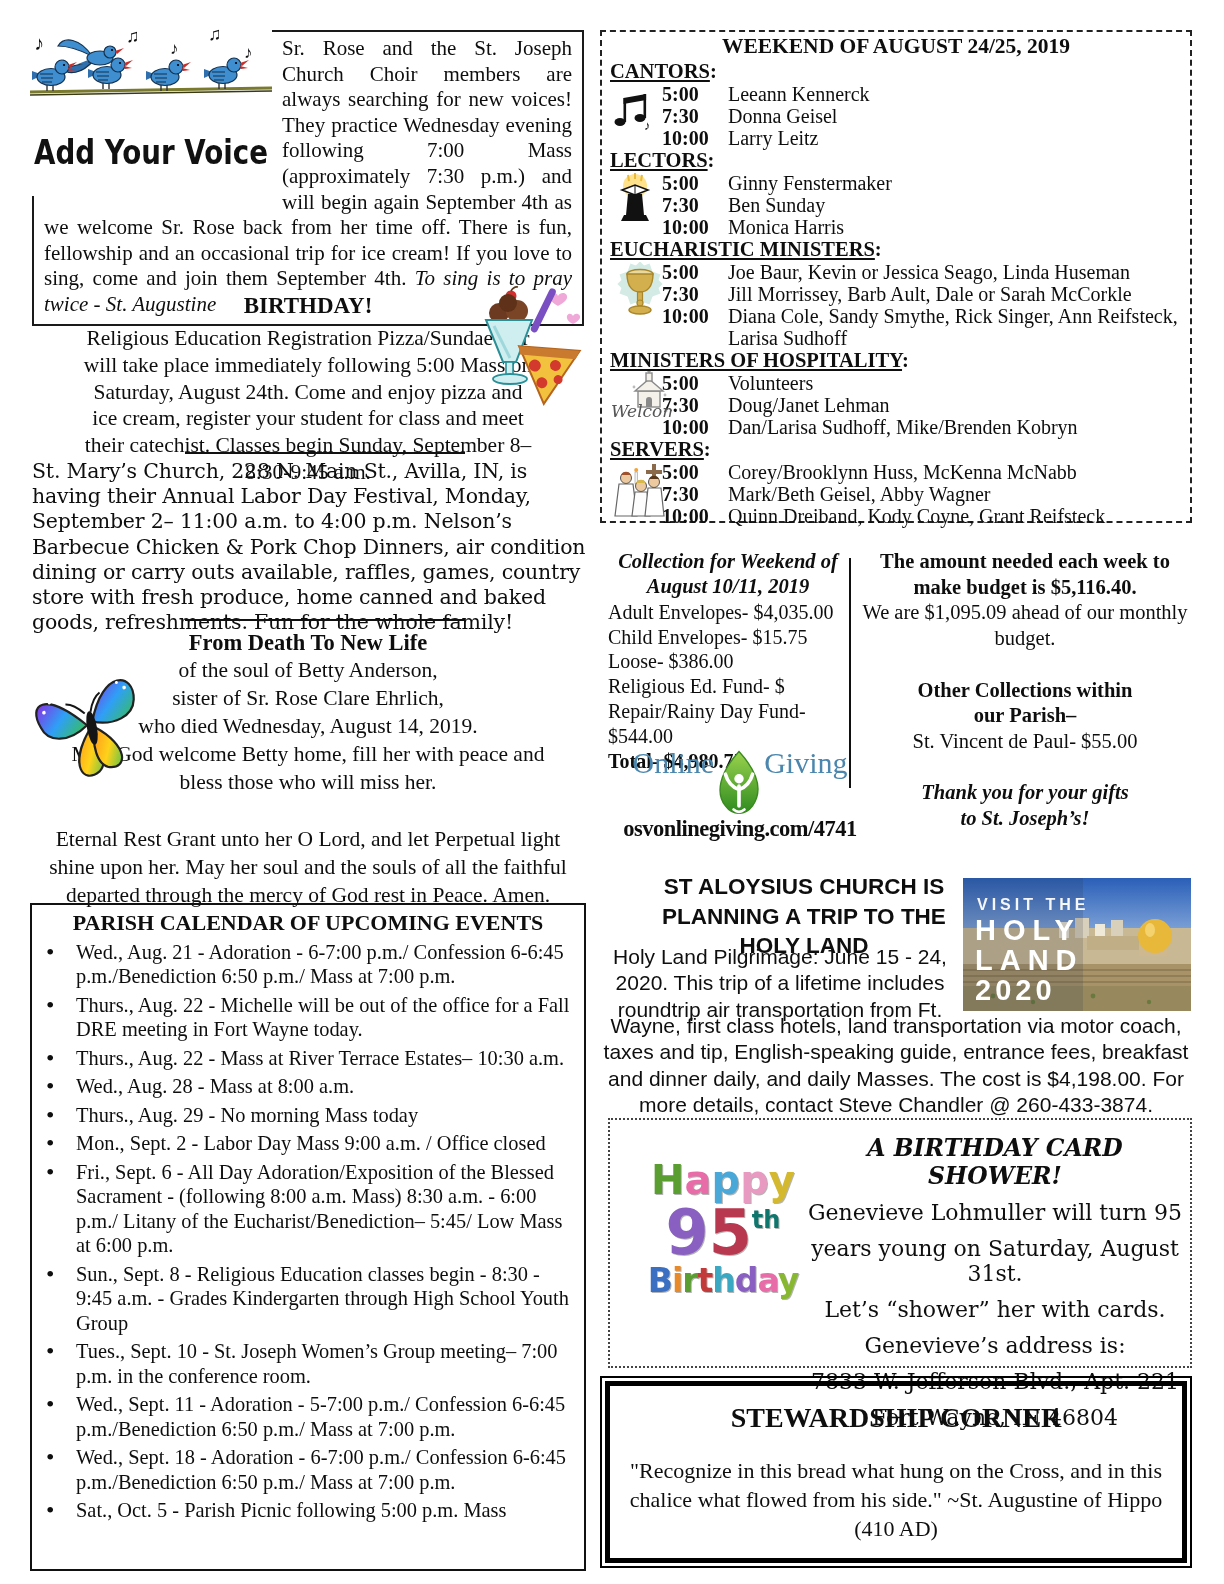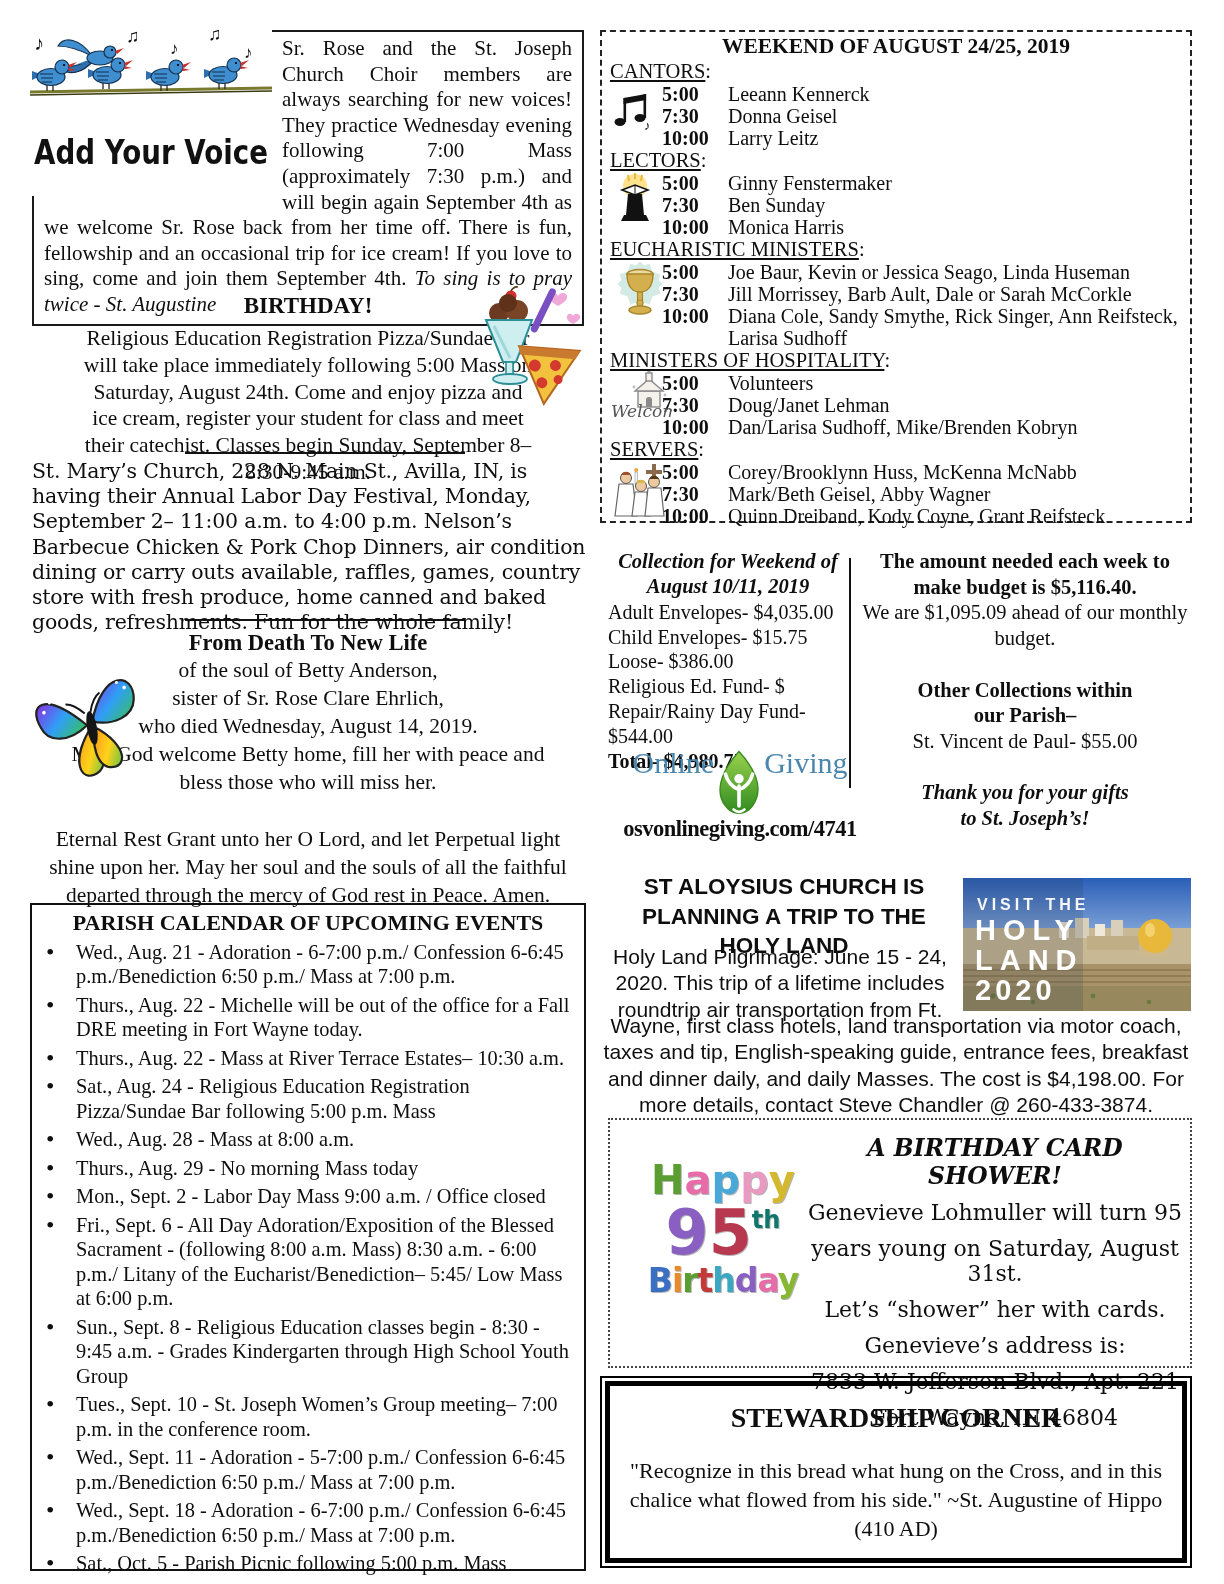--- a/index.html
+++ b/index.html
@@ -31,21 +31,21 @@
 
   .calendar { left:30px; top:903px; width:556px; height:668px; border:2px solid #111; padding:5px 8px 0 8px; }
   .calendar-title { text-align:center; font-weight:bold; font-size:22px; margin-bottom:3px; }
   .cal-item { position:relative; padding-left:36px; font-size:20.4px; line-height:1.2; margin:4px 0; }
   .cal-item::before { content:"•"; position:absolute; left:6px; top:-2px; font-size:24px; }
 
   
   .weekend { left:600px; top:30px; width:592px; height:493px; border:2px dashed #222; padding:2px 8px 0 8px; }
   .weekend-title { text-align:center; font-weight:bold; font-size:21.5px; margin-bottom:1px; }
   .wk-section { position:relative; }
-  .wk-label { font-weight:normal; font-size:20.5px; line-height:1.12; }
+  .wk-label { font-weight:bold; font-size:20.5px; line-height:1.12; }
   .wk-label .u { text-decoration:underline; }
   .wk-label::after { content:":"; }
   .wk-rows { margin-left:52px; }
   .wk-row { display:flex; font-size:20px; line-height:1.1; }
   .wk-time { flex:0 0 66px; font-weight:bold; }
   .wk-names { flex:1; }
   .wk-icon { position:absolute; left:0; }
 
   .collection { left:608px; top:549px; width:240px; font-size:20px; line-height:1.24; }
   .collection-title { font-weight:bold; font-style:italic; text-align:center; font-size:20.5px; }
@@ -54,21 +54,21 @@
   .budget { left:860px; top:549px; width:330px; text-align:center; font-size:20.5px; line-height:1.25; }
   .bold { font-weight:bold; } .bolditalic { font-weight:bold; font-style:italic; } .gap26 { height:26px; }
 
   .og { left:600px; top:748px; width:280px; text-align:center; }
   .og-row { display:flex; align-items:flex-start; justify-content:center; }
   .og-word { font-size:30px; color:#4a86ad; line-height:1; padding-bottom:4px; }
   .og-leaf { width:58px; height:76px; margin:0 -4px -6px -4px; }
   .og-url { font-weight:bold; font-size:22.5px; letter-spacing:-0.5px; margin-top:-2px; }
 
   .sans { font-family:"Liberation Sans", sans-serif; }
-  .hl-heading { left:616px; top:872px; width:336px; text-align:center; font-weight:bold; font-size:22.5px; line-height:1.32; }
+  .hl-heading { left:636px; top:872px; width:336px; text-align:center; font-weight:bold; font-size:22.5px; line-height:1.32; }
   .hl-left { left:604px; top:944px; width:352px; text-align:center; font-size:21px; line-height:1.26; }
   .hl-image { left:963px; top:878px; width:228px; height:133px;text-align:center; }
   .hl-full { left:600px; top:1013px; width:592px; text-align:center; font-size:21px; line-height:1.26; }
 
   .birthday { left:608px; top:1118px; width:584px; height:250px; border:2px dotted #444; }
   .bd-text { position:absolute; left:194px; top:14px; width:382px; text-align:center;
              font-family:"DejaVu Serif", serif; font-size:22px; }
   .bd-title { font-weight:bold; font-style:italic; font-size:23.5px; font-family:"DejaVu Serif", serif; margin-bottom:10px; }
   .bd-line { margin-bottom:11px; }
   .bd-clip { position:absolute; left:28px; top:40px; width:170px; text-align:center;
@@ -238,21 +238,20 @@
   <div>bless those who will miss her.</div>
 </div>
 
 <div class="abs prayer">Eternal Rest Grant unto her O Lord, and let Perpetual light shine upon her. May her soul and the souls of all the faithful departed through the mercy of God rest in Peace. Amen.</div>
 
 <div class="abs calendar">
   <div class="calendar-title">PARISH CALENDAR OF UPCOMING EVENTS</div>
   <div class="cal-item">Wed., Aug. 21 - Adoration - 6-7:00 p.m./ Confession 6-6:45 p.m./Benediction 6:50 p.m./ Mass at 7:00 p.m.</div>
   <div class="cal-item">Thurs., Aug. 22 - Michelle will be out of the office for a Fall DRE meeting in Fort Wayne today.</div>
   <div class="cal-item">Thurs., Aug. 22 - Mass at River Terrace Estates– 10:30 a.m.</div>
-  <div class="cal-item">Sat., Aug. 24 - Religious Education Registration Pizza/Sundae Bar following 5:00 p.m. Mass</div>
   <div class="cal-item">Wed., Aug. 28 - Mass at 8:00 a.m.</div>
   <div class="cal-item">Thurs., Aug. 29 - No morning Mass today</div>
   <div class="cal-item">Mon., Sept. 2 - Labor Day Mass 9:00 a.m. / Office closed</div>
   <div class="cal-item">Fri., Sept. 6 - All Day Adoration/Exposition of the Blessed Sacrament - (following 8:00 a.m. Mass) 8:30 a.m. - 6:00 p.m./ Litany of the Eucharist/Benediction– 5:45/ Low Mass at 6:00 p.m.</div>
   <div class="cal-item">Sun., Sept. 8 - Religious Education classes begin - 8:30 - 9:45 a.m. - Grades Kindergarten through High School Youth Group</div>
   <div class="cal-item">Tues., Sept. 10 - St. Joseph Women’s Group meeting– 7:00 p.m. in the conference room.</div>
   <div class="cal-item">Wed., Sept. 11 - Adoration - 5-7:00 p.m./ Confession 6-6:45 p.m./Benediction 6:50 p.m./ Mass at 7:00 p.m.</div>
   <div class="cal-item">Wed., Sept. 18 - Adoration - 6-7:00 p.m./ Confession 6-6:45 p.m./Benediction 6:50 p.m./ Mass at 7:00 p.m.</div>
   <div class="cal-item">Sat., Oct. 5 - Parish Picnic following 5:00 p.m. Mass</div>
 </div>

